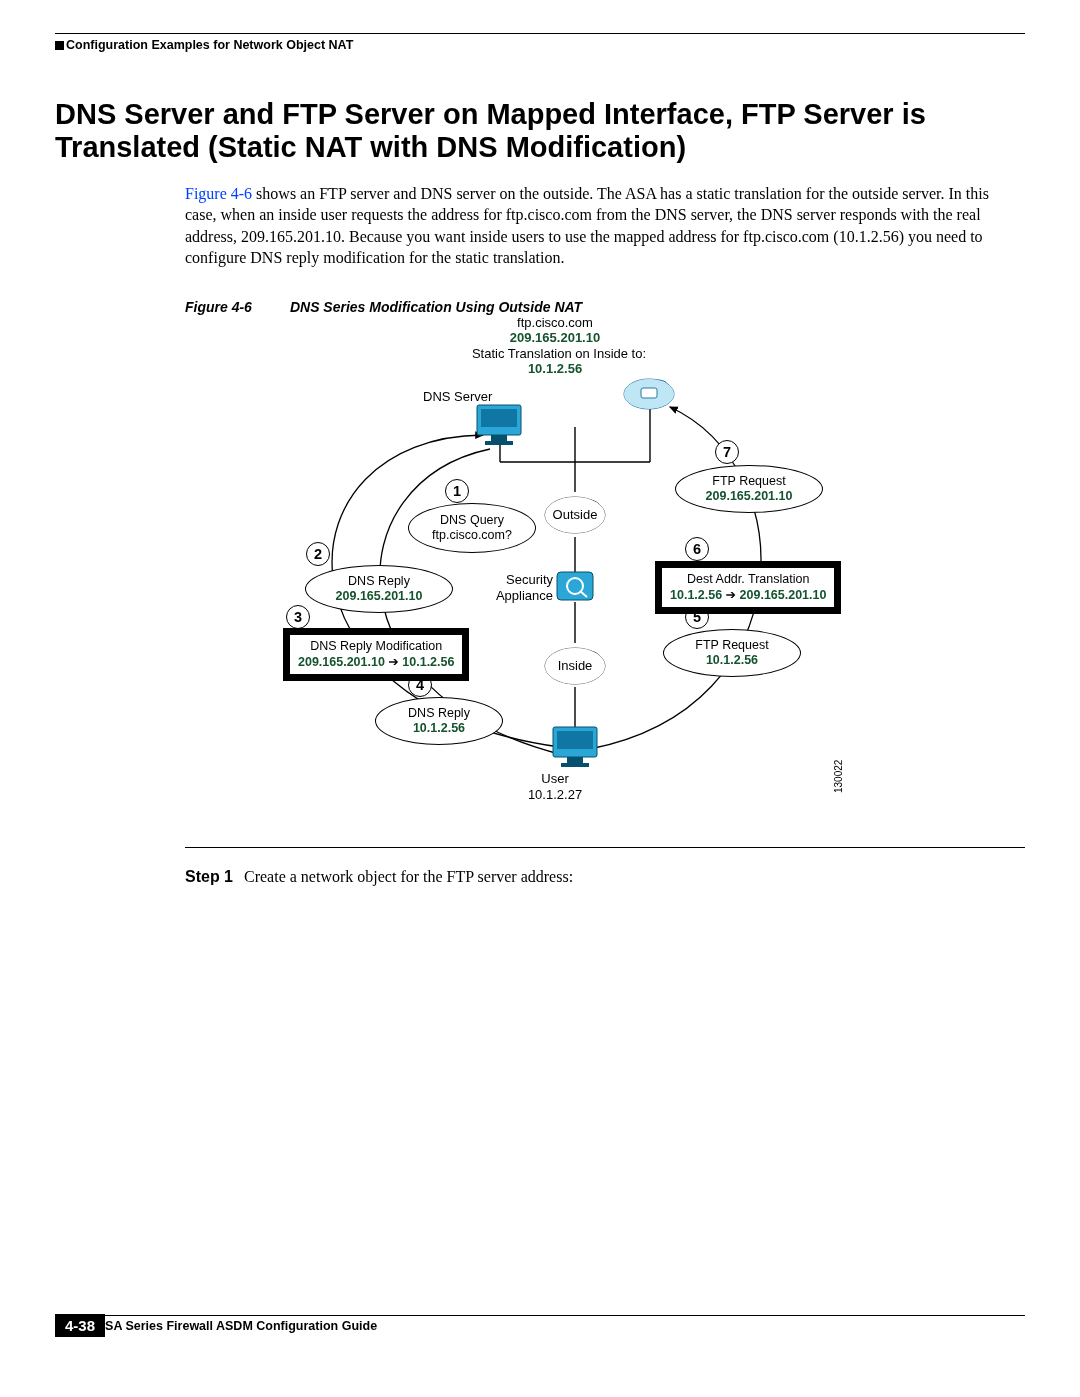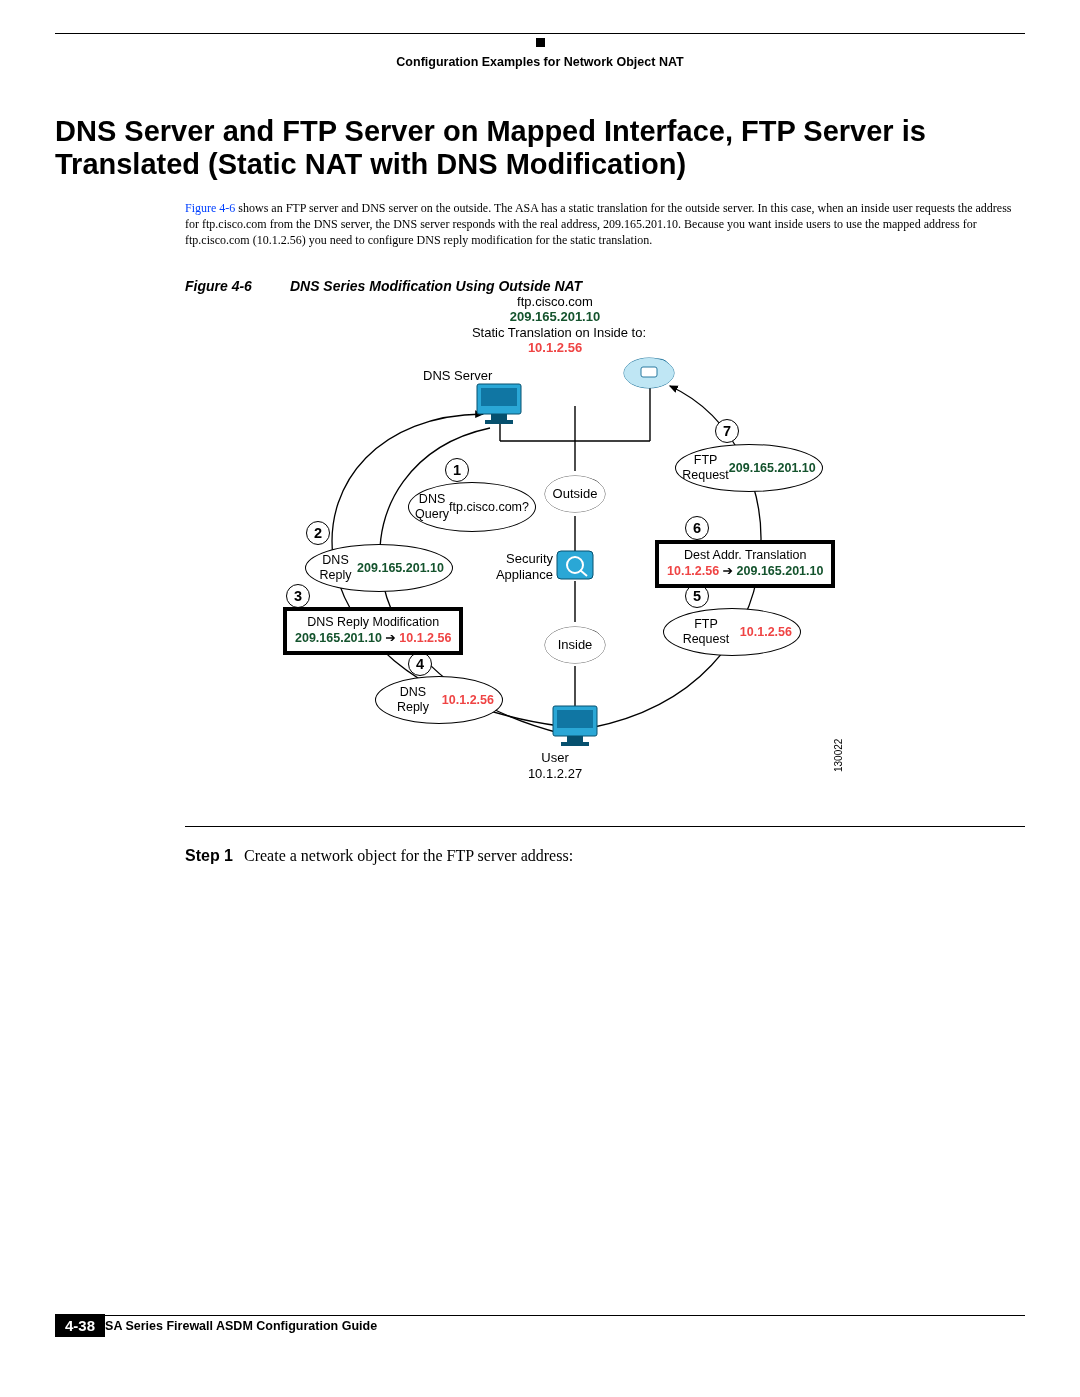--- a/index.html
+++ b/index.html
@@ -25,23 +25,22 @@
     margin-bottom: 2px;
   }
   .hdr-right .end-bar {
     display: inline-block;
     width: 7px; height: 7px; background: #000;
     vertical-align: middle; margin-left: 6px;
   }
   .hdr-left-row {
     display: flex;
     align-items: center;
-    gap: 8px;
+    gap: 2px;
     margin-top: 0;
-    flex-direction: column;
   }
   .hdr-left-row .sq {
     width: 9px; height: 9px; background: #000;
   }
   .hdr-left {
     font-family: Arial, Helvetica, sans-serif;
     font-weight: bold;
     font-size: 12.5px;
   }
   .hdr-rule {
@@ -51,21 +50,21 @@
   
   h1.section-title {
     font-family: Arial, Helvetica, sans-serif;
     font-weight: 800;
     font-size: 29px;
     line-height: 1.15;
     margin: 0 0 18px 0;
   }
   
   .body-para {
-    font-size: 12px;
+    font-size: 16px;
     line-height: 1.35;
     margin: 0 4px 18px 130px;
   }
   .ref-link { color: #0040ff; }
   
   .fig-caption {
     font-family: Arial, Helvetica, sans-serif;
     font-weight: bold;
     font-style: italic;
     font-size: 14px;
@@ -82,38 +81,38 @@
   }
   .diagram-wrap svg { position:absolute; left:0; top:0; }
   .dlbl {
     position: absolute;
     font-size: 13px;
     text-align: center;
     line-height: 1.2;
     white-space: nowrap;
   }
   .ip-blue { color:#14532d; font-weight:bold; }
-  .ip-red  { color:#ef4444; font-weight:bold; }
+  .ip-red  { color:#14532d; font-weight:bold; }
   .bubble {
     position:absolute;
     border:1px solid #000;
     border-radius:50% / 50%;
     background:#fff;
     font-size:12.5px;
     display:flex;
-    flex-direction:row;
+    flex-direction:column;
     align-items:center;
     justify-content:center;
     text-align:center;
     padding:2px 8px;
     line-height:1.2;
   }
   .box {
     position:absolute;
-    border:4px solid #000000;
+    border:7px solid #000000;
     background:#fff;
     font-size:12.5px;
     padding:4px 8px;
     text-align:center;
     line-height:1.25;
     white-space:nowrap;
   }
   .step-circ {
     position:absolute;
     width:22px;height:22px;

